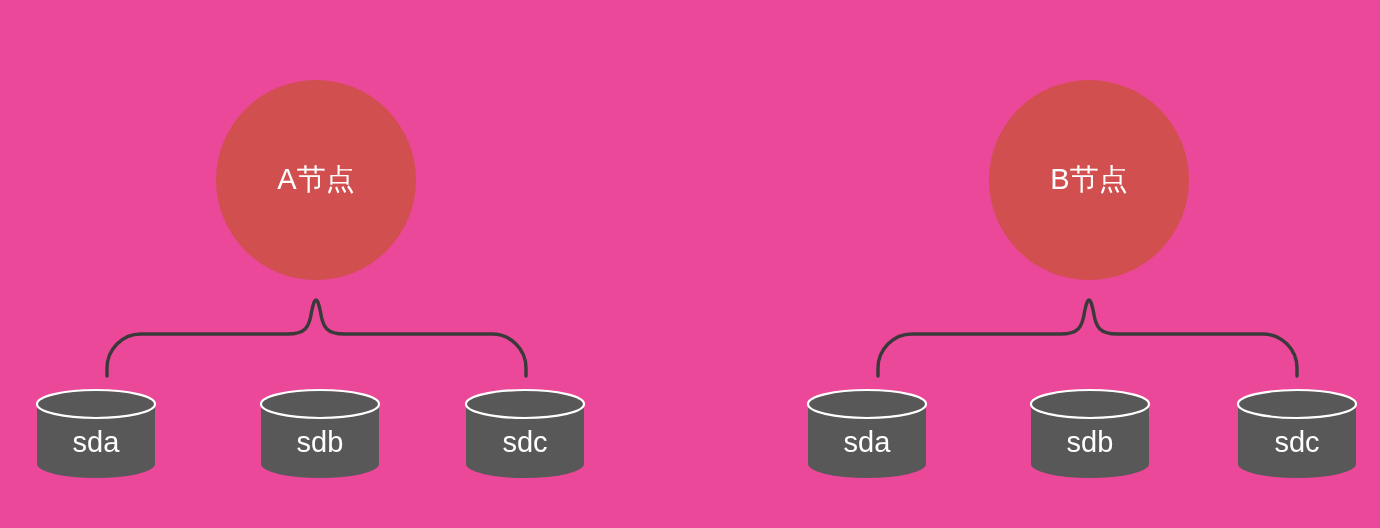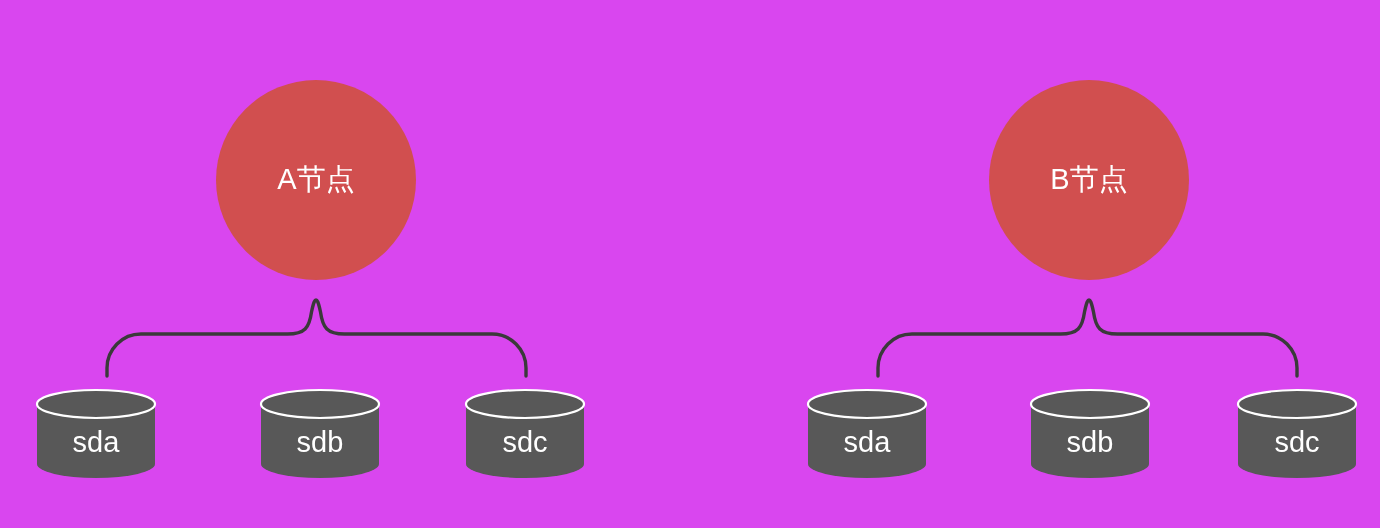--- a/index.html
+++ b/index.html
@@ -7,21 +7,21 @@
     padding: 0;
     background: #ffffff;
   }
   body {
     font-family: "Liberation Sans", "DejaVu Sans", sans-serif;
   }
   #canvas {
     position: relative;
     width: 1380px;
     height: 528px;
-    background: #d946ef;
+    background: #ec4899;
     overflow: hidden;
   }
   #diagram-svg {
     position: absolute;
     top: 0;
     left: 0;
     width: 1380px;
     height: 528px;
     display: block;
   }

